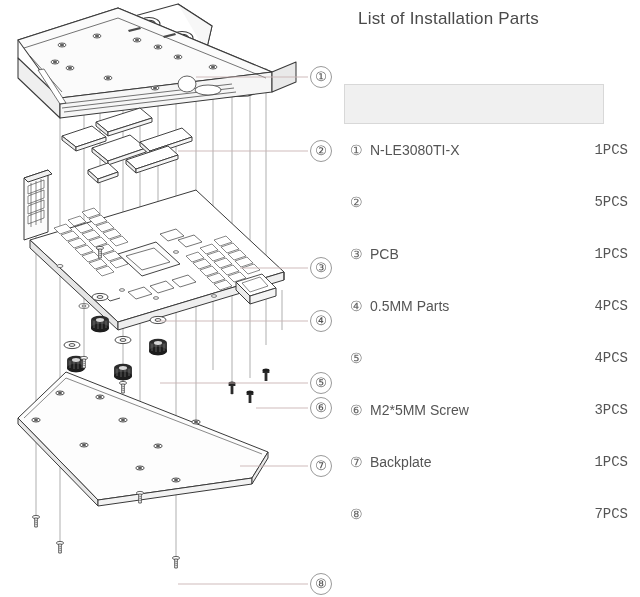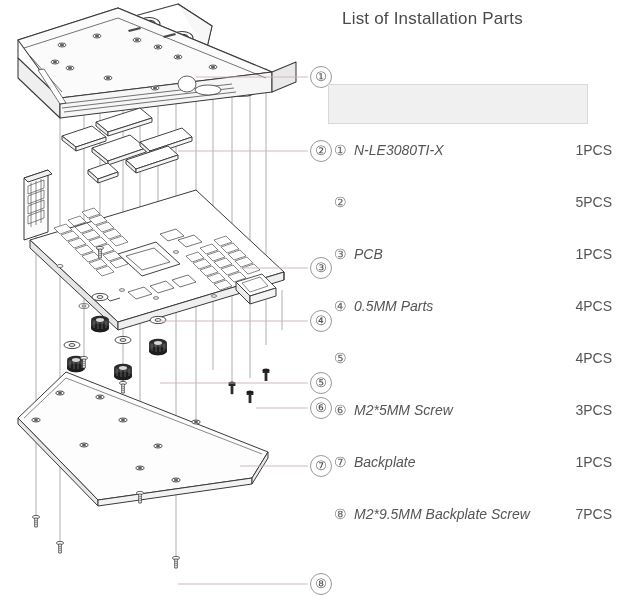--- a/index.html
+++ b/index.html
@@ -37,21 +37,21 @@
     font-size: 13px;
     line-height: 20px;
     text-align: center;
     background: #ffffff;
     box-sizing: border-box;
   }
 
   
   #parts-panel {
     position: absolute;
-    left: 328px;
+    left: 344px;
     top: 0;
     width: 292px;
     height: 597px;
   }
   #list-title-box {
     position: absolute;
     left: 0;
     top: 84px;
     width: 260px;
     height: 40px;
@@ -85,29 +85,29 @@
     font-size: 14px;
     color: #6b6b6b;
   }
   .part-label {
     position: absolute;
     left: 20px;
     top: 0;
     font-size: 14px;
     color: #555555;
     white-space: nowrap;
-    font-style: italic;
   }
   .part-qty {
     position: absolute;
     right: 8px;
     top: 0;
     font-size: 14px;
     color: #555555;
     white-space: nowrap;
+    font-family: Liberation Mono, monospace;
   }
 </style>
 </head>
 <body>
 
 <div id="page">
 
   <div id="diagram">
     <svg width="340" height="597" viewBox="0 0 340 597" xmlns="http://www.w3.org/2000/svg">
       <defs>
@@ -433,19 +433,18 @@
         <span class="part-label">M2*5MM  Screw</span>
         <span class="part-qty">3PCS</span>
       </div>
       <div class="part-row">
         <span class="part-num">⑦</span>
         <span class="part-label">Backplate</span>
         <span class="part-qty">1PCS</span>
       </div>
       <div class="part-row">
         <span class="part-num">⑧</span>
-        <span class="part-label">M2*9.5MM  Backplate  Screw</span>
         <span class="part-qty">7PCS</span>
       </div>
     </div>
   </div>
 
 </div>
 
 </body></html>

